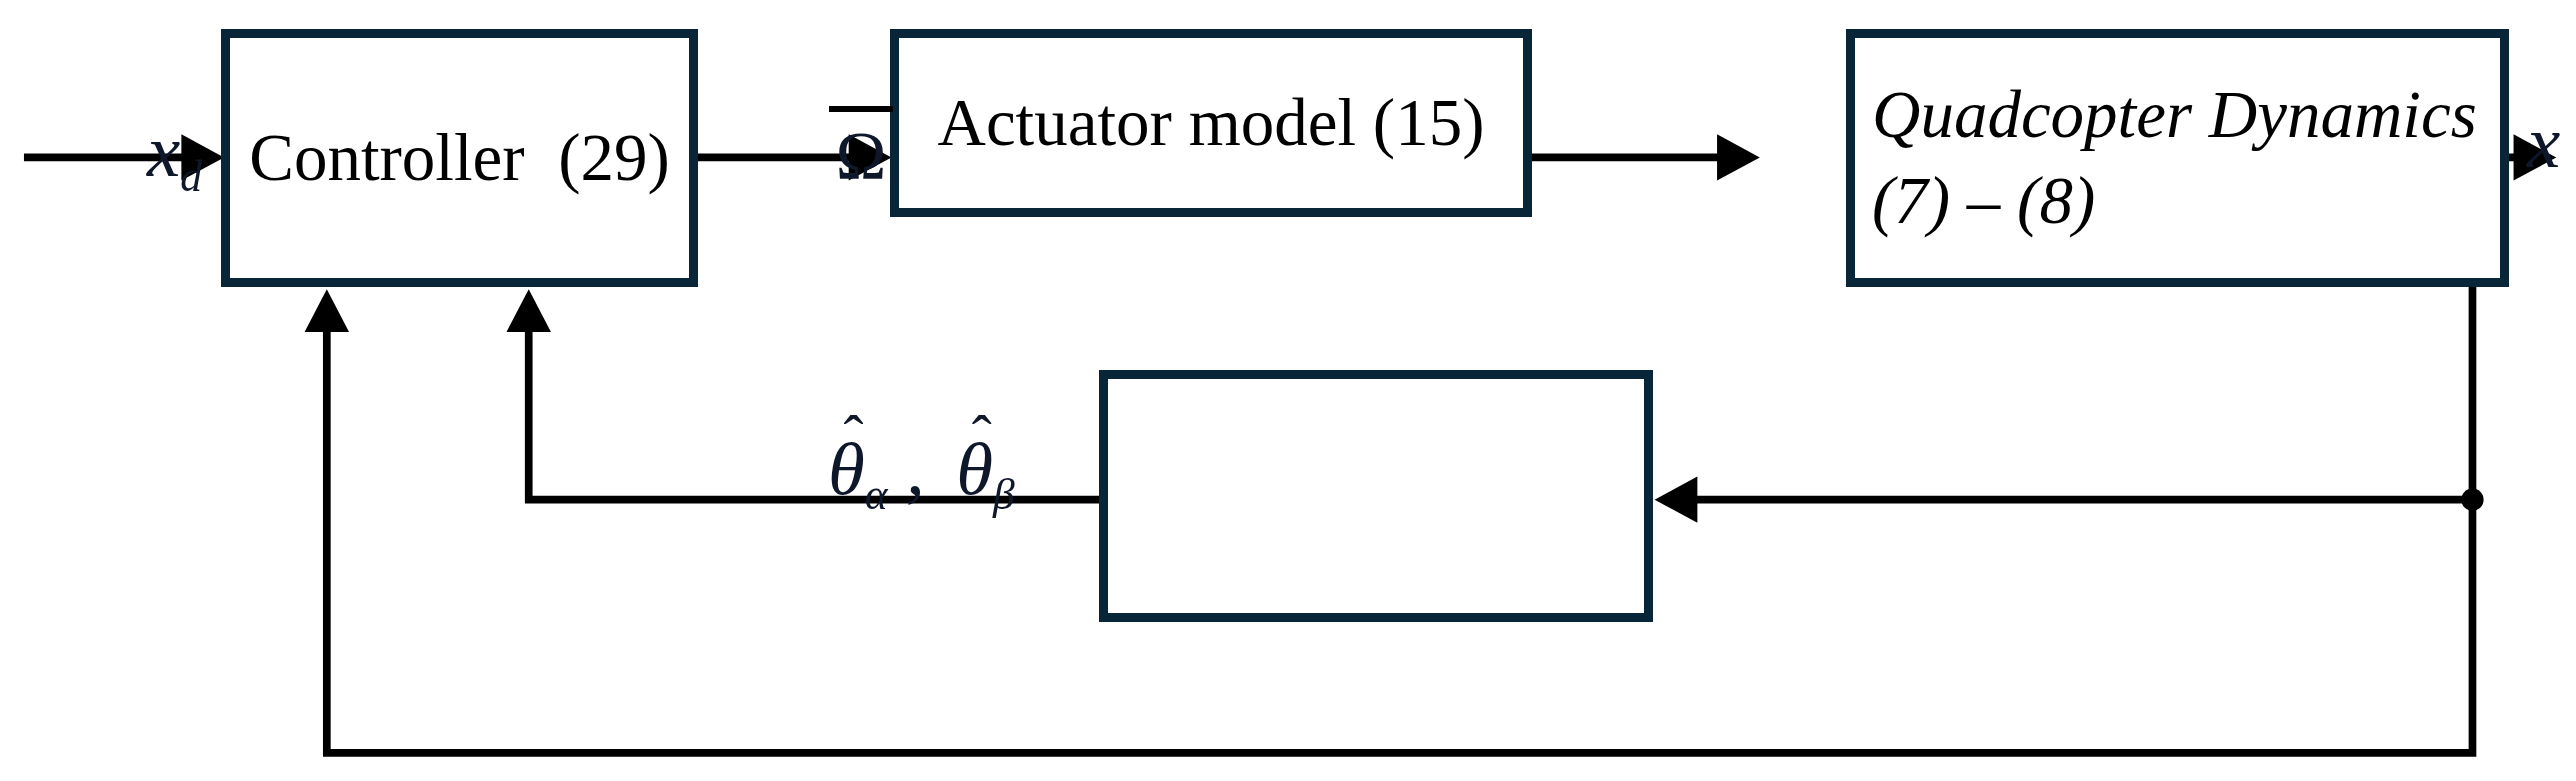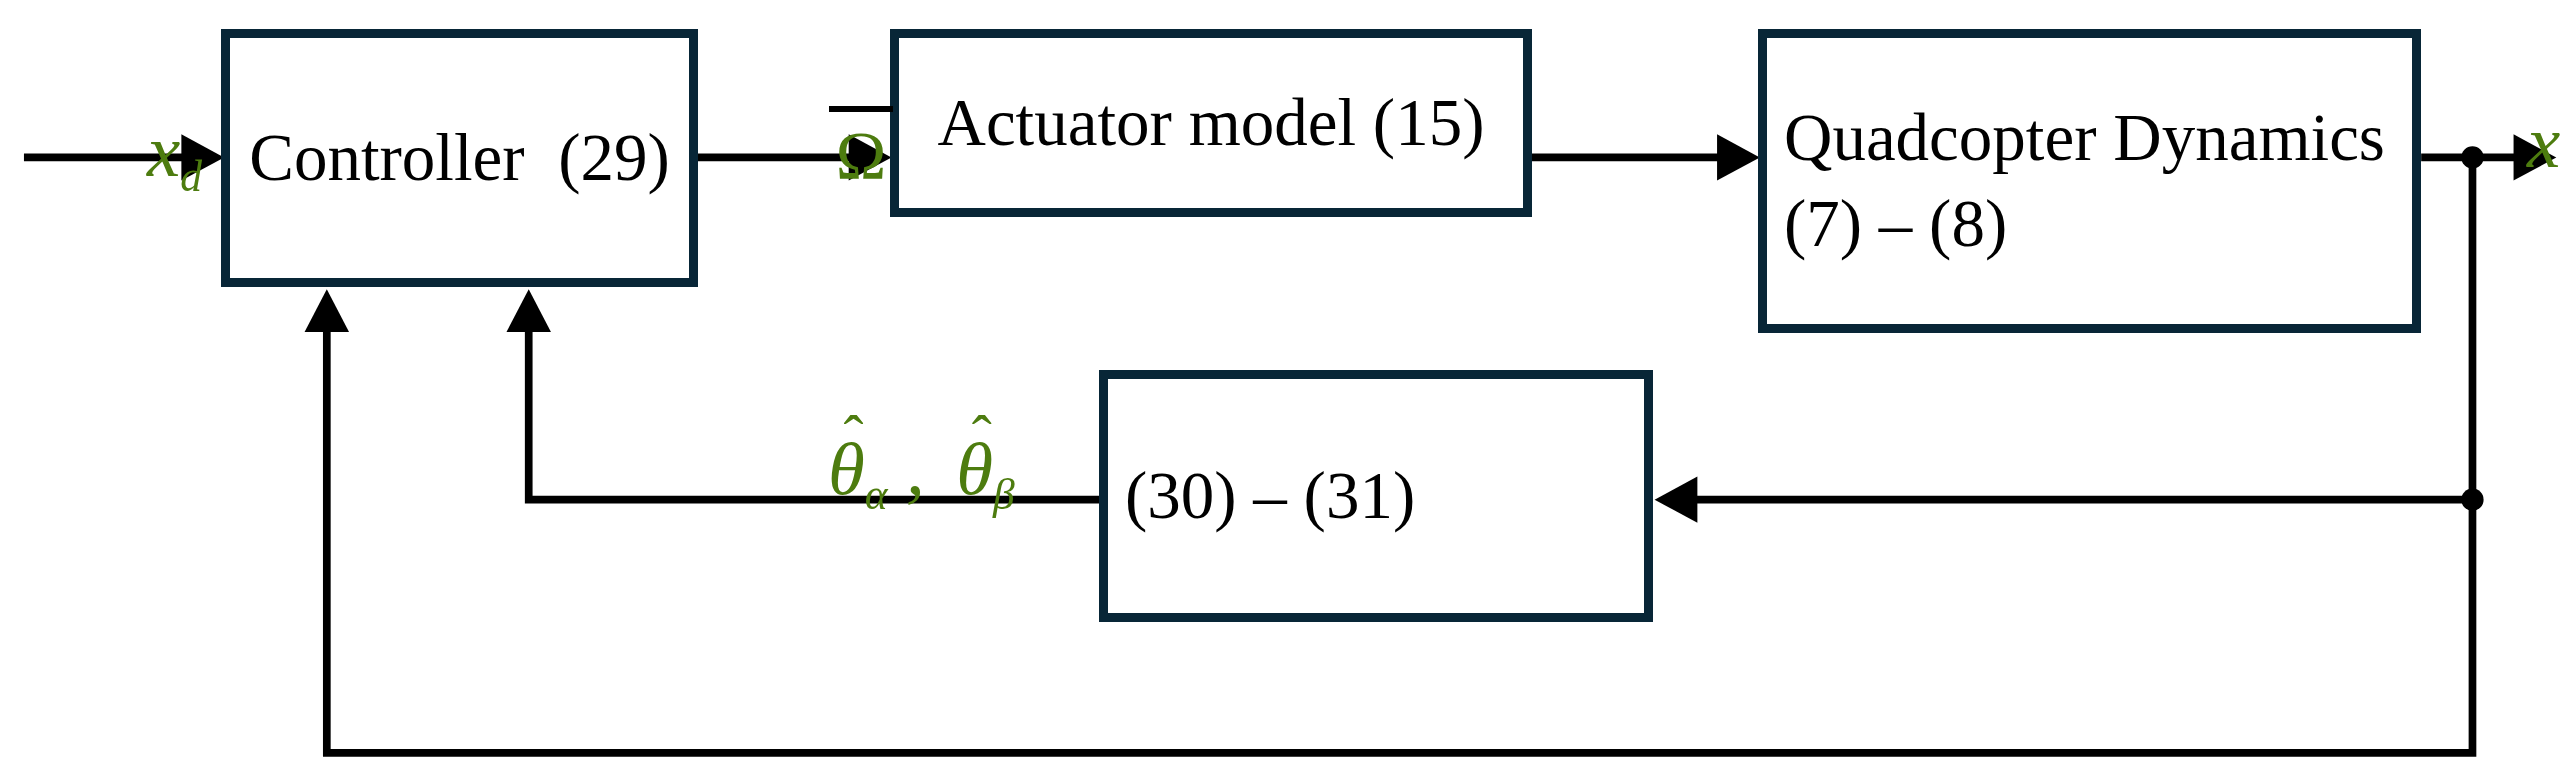--- a/index.html
+++ b/index.html
@@ -8,21 +8,21 @@
     font-family:"Liberation Serif", serif;color:#000;overflow:hidden;
   }
   svg.wires{position:absolute;left:0;top:0;}
   .block{
     position:absolute;box-sizing:border-box;border:9.4px solid #082637;background:#ffffff;
     display:flex;flex-direction:column;justify-content:center;
     font-size:67px;line-height:1.28;white-space:pre;color:#000;
   }
   .block.center{align-items:center;}
   .block.leftal{align-items:flex-start;padding-left:17px;}
-  .sig{position:absolute;font-size:75px;font-style:italic;line-height:1;color:#4d7c0f;white-space:pre;}
+  .sig{position:absolute;font-size:75px;font-style:italic;line-height:1;color:#0f172a;white-space:pre;}
   .sig sub{font-size:0.58em;font-style:italic;vertical-align:-0.35em;}
   .sig.upright{font-style:normal;}
   .barwrap{display:inline-block;border-top:6px solid #000;padding:8.6px 6.8px 0 6.8px;line-height:1;}
   .that{position:relative;display:inline-block;font-style:italic;}
   .that .hat{position:absolute;left:0.26em;top:-0.42em;font-size:0.8em;font-style:normal;}
   .sep{margin-right:0.42em;}
 </style>
 </head>
 <body>
 
@@ -53,27 +53,26 @@
   </svg>
 
   <div class="block center" style="left:221px;top:29px;width:477px;height:258px;">
     <span>Controller  (29)</span>
   </div>
 
   <div class="block center" style="left:890px;top:29px;width:642px;height:188px;">
     <span>Actuator model (15)</span>
   </div>
 
-  <div class="block leftal" style="left:1758px;top:29px;width:663px;height:304px;">
+  <div class="block leftal" style="left:1846px;top:29px;width:663px;height:258px;font-style:italic;">
     <span>Quadcopter Dynamics</span>
     <span>(7) – (8)</span>
   </div>
 
   <div class="block leftal" style="left:1099px;top:370px;width:554px;height:252px;">
-    <span>(30) – (31)</span>
   </div>
 
   <div class="sig" style="left:72px;top:38px;">
     <span>x</span><sub>d</sub>
   </div>
 
   <div class="sig upright" style="left:761px;top:38px;font-size:68px;">
     <span class="barwrap">Ω</span>
   </div>
 

